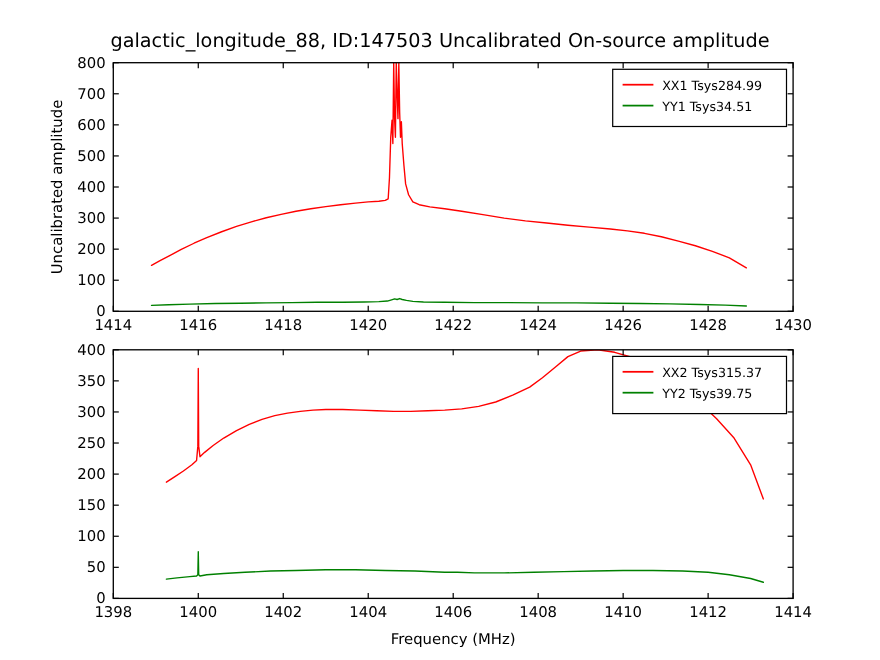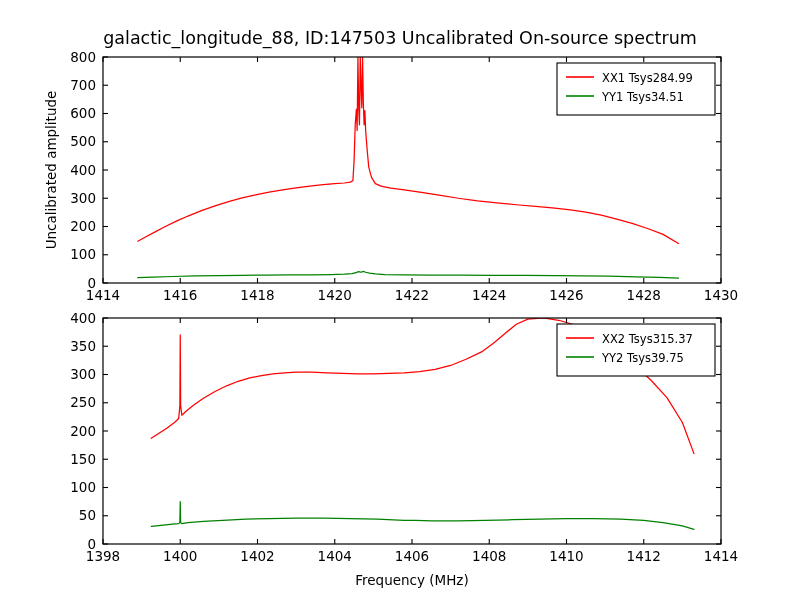--- a/index.html
+++ b/index.html
@@ -72,21 +72,21 @@
     fill: #000000;
   }
   .legend-swatch {
     stroke-width: 1.6;
   }
 </style>
 </head>
 <body>
 
 <div id="figure">
-  <div class="fig-title">galactic_longitude_88, ID:147503 Uncalibrated On-source spectrum</div>
+  <div class="fig-title">galactic_longitude_88, ID:147503 Uncalibrated On-source amplitude</div>
   <svg class="plot-svg" id="plot-svg" viewBox="0 0 800 600">
       <g>
         <defs>
           <clipPath id="clip-0">
             <rect x="103" y="57" width="618" height="226"></rect>
           </clipPath>
         </defs>
         <path d="M137.76 241.19 L145.49 236.95 L155.14 231.87 L164.80 226.78 L176.39 221.13 L187.98 216.05 L201.49 210.68 L215.01 205.88 L228.53 201.64 L242.05 197.97 L255.57 194.86 L269.09 192.03 L282.61 189.78 L296.13 187.80 L309.64 186.10 L323.16 184.69 L334.75 183.56 L344.41 183.00 L350.20 182.15 L352.90 180.74 L354.06 161.53 L355.22 124.80 L356.38 109.26 L357.15 130.45 L357.92 57.00 L358.70 107.85 L359.47 124.80 L360.24 57.00 L361.02 85.25 L361.79 107.85 L362.56 57.00 L363.33 102.20 L364.10 124.80 L364.88 110.68 L365.65 130.45 L367.19 150.22 L368.74 167.18 L371.44 177.06 L375.31 183.56 L381.10 186.10 L390.76 188.08 L404.27 189.78 L419.73 192.03 L439.04 195.14 L458.35 198.25 L477.66 200.79 L496.98 202.77 L516.29 204.75 L535.60 206.44 L554.91 208.14 L570.36 209.83 L585.81 212.09 L601.26 215.20 L616.71 219.16 L632.16 223.39 L647.61 228.48 L663.06 234.41 L678.51 243.45" class="series-path" stroke="#ff0000" clip-path="url(#clip-0)"></path>
         <path d="M137.76 277.63 L153.21 277.07 L172.52 276.50 L195.70 275.94 L218.88 275.65 L242.05 275.37 L265.23 275.09 L288.40 274.81 L311.58 274.81 L330.89 274.52 L344.41 274.24 L352.13 273.68 L355.99 272.55 L358.70 271.70 L361.02 272.26 L363.33 271.42 L365.65 272.26 L369.51 273.11 L375.31 273.96 L384.96 274.52 L404.27 274.81 L431.31 275.09 L462.21 275.09 L493.11 275.37 L524.01 275.37 L554.91 275.65 L581.95 275.94 L608.99 276.22 L636.02 276.79 L659.20 277.35 L678.51 278.20" class="series-path" stroke="#008000" clip-path="url(#clip-0)"></path>
         <rect x="103" y="57" width="618" height="226" class="axis-line"></rect>

